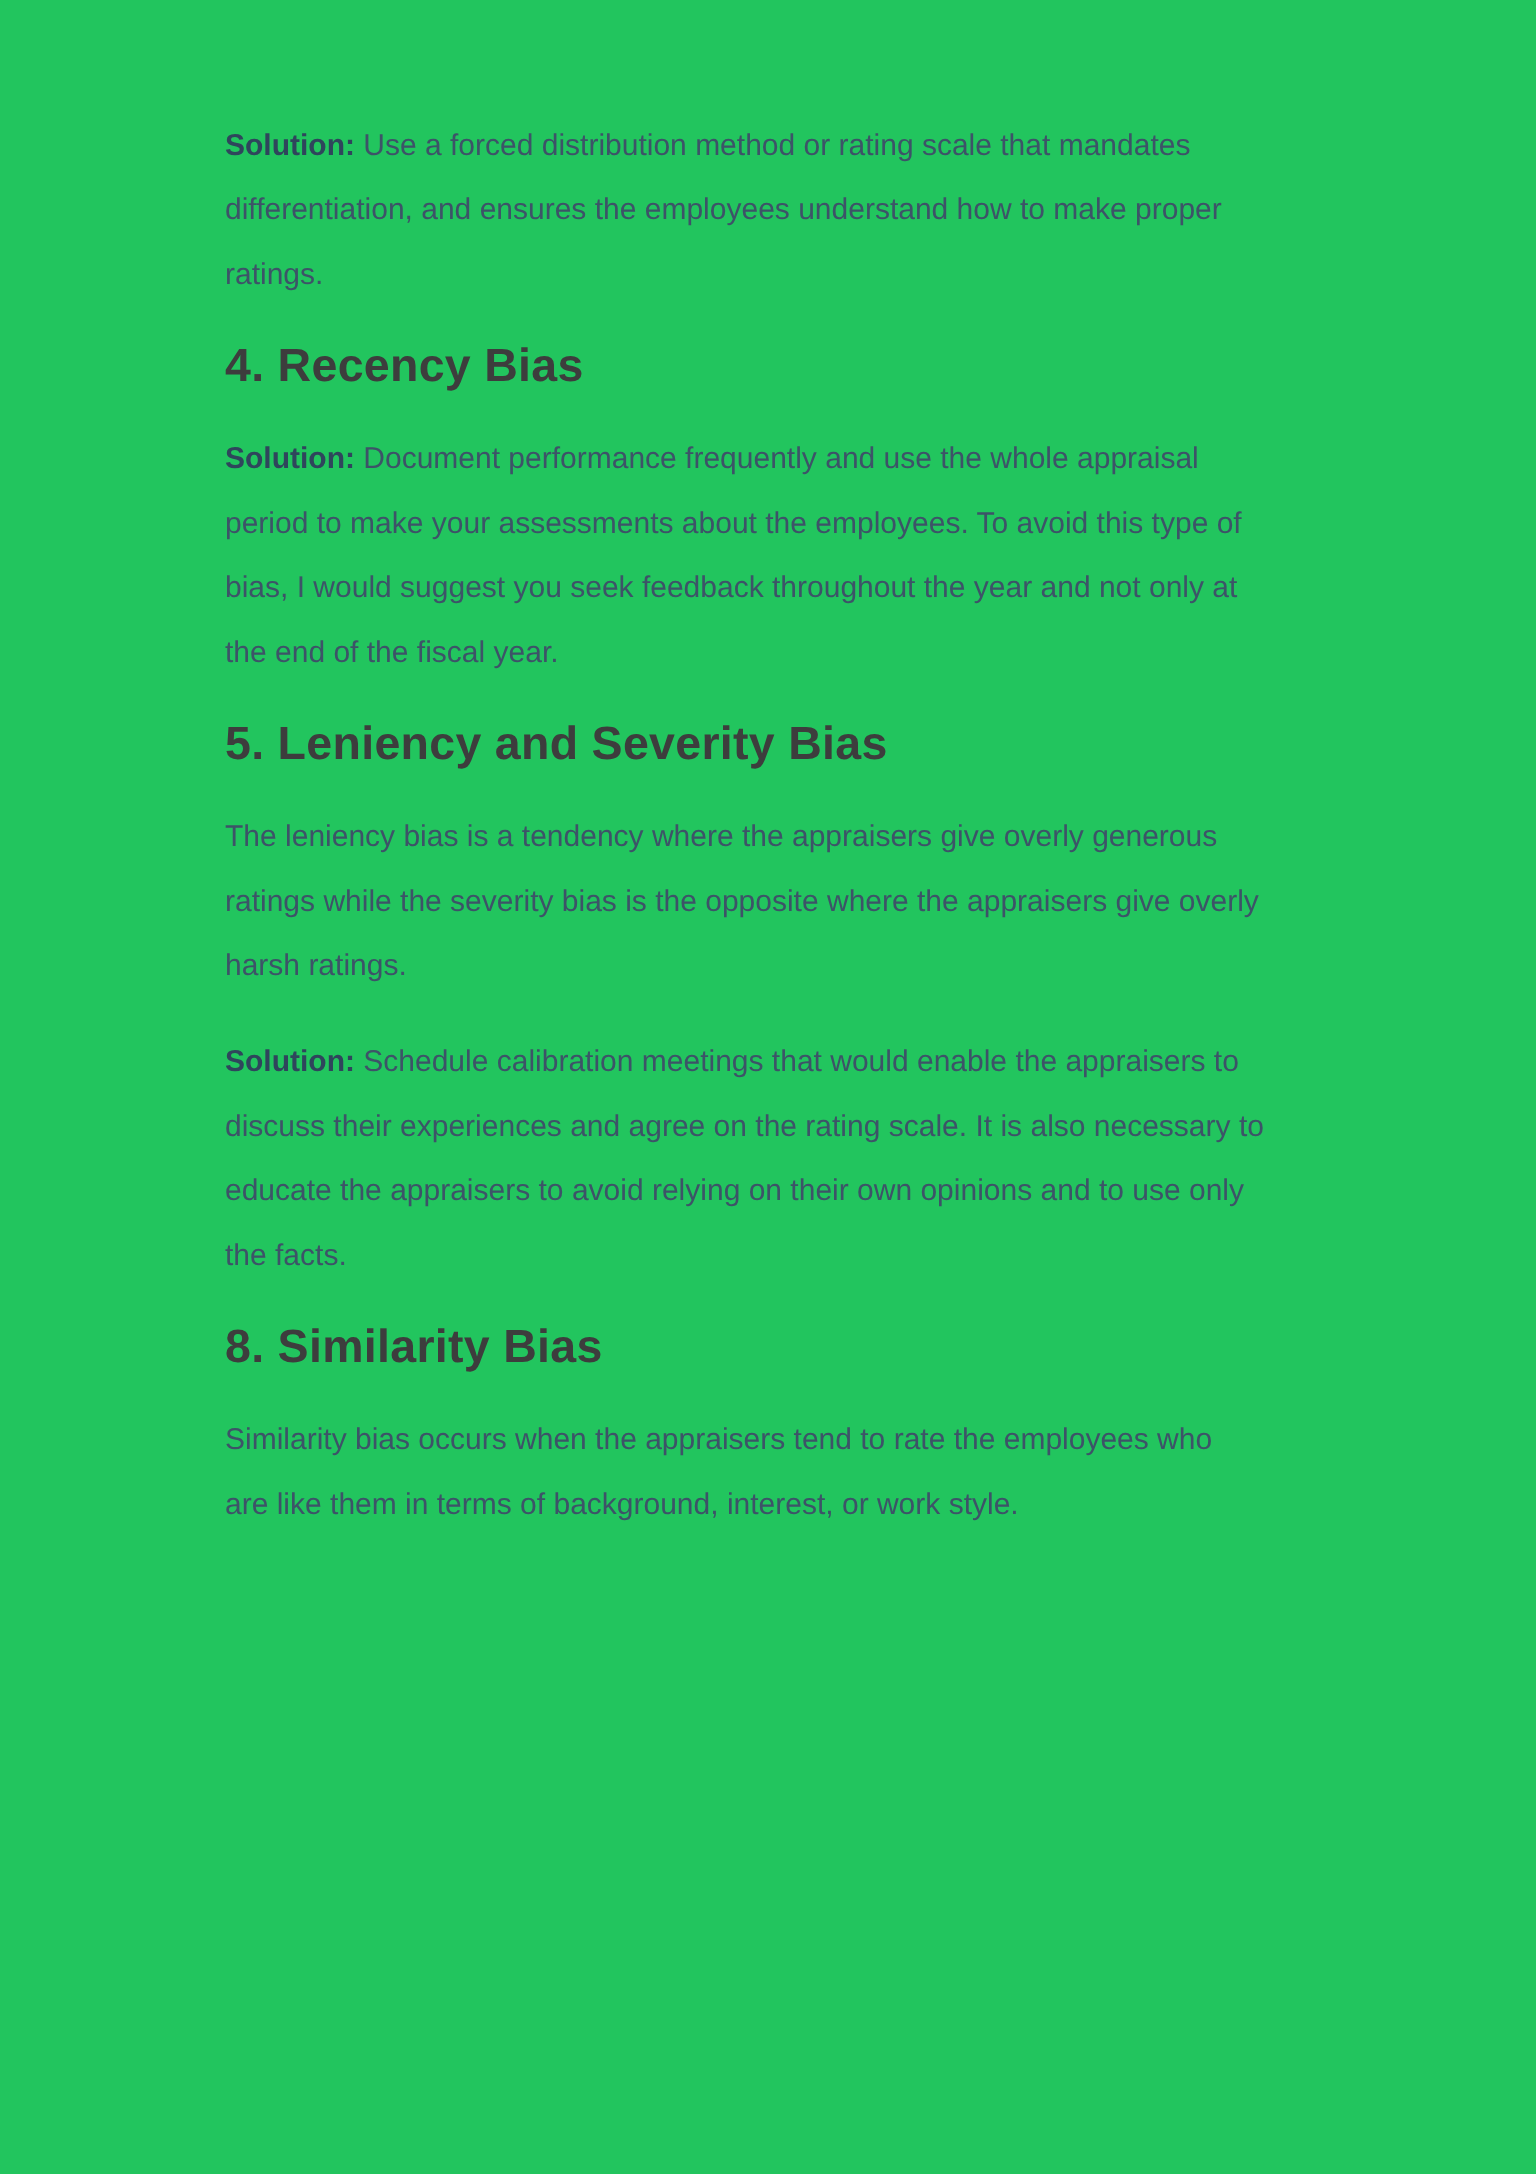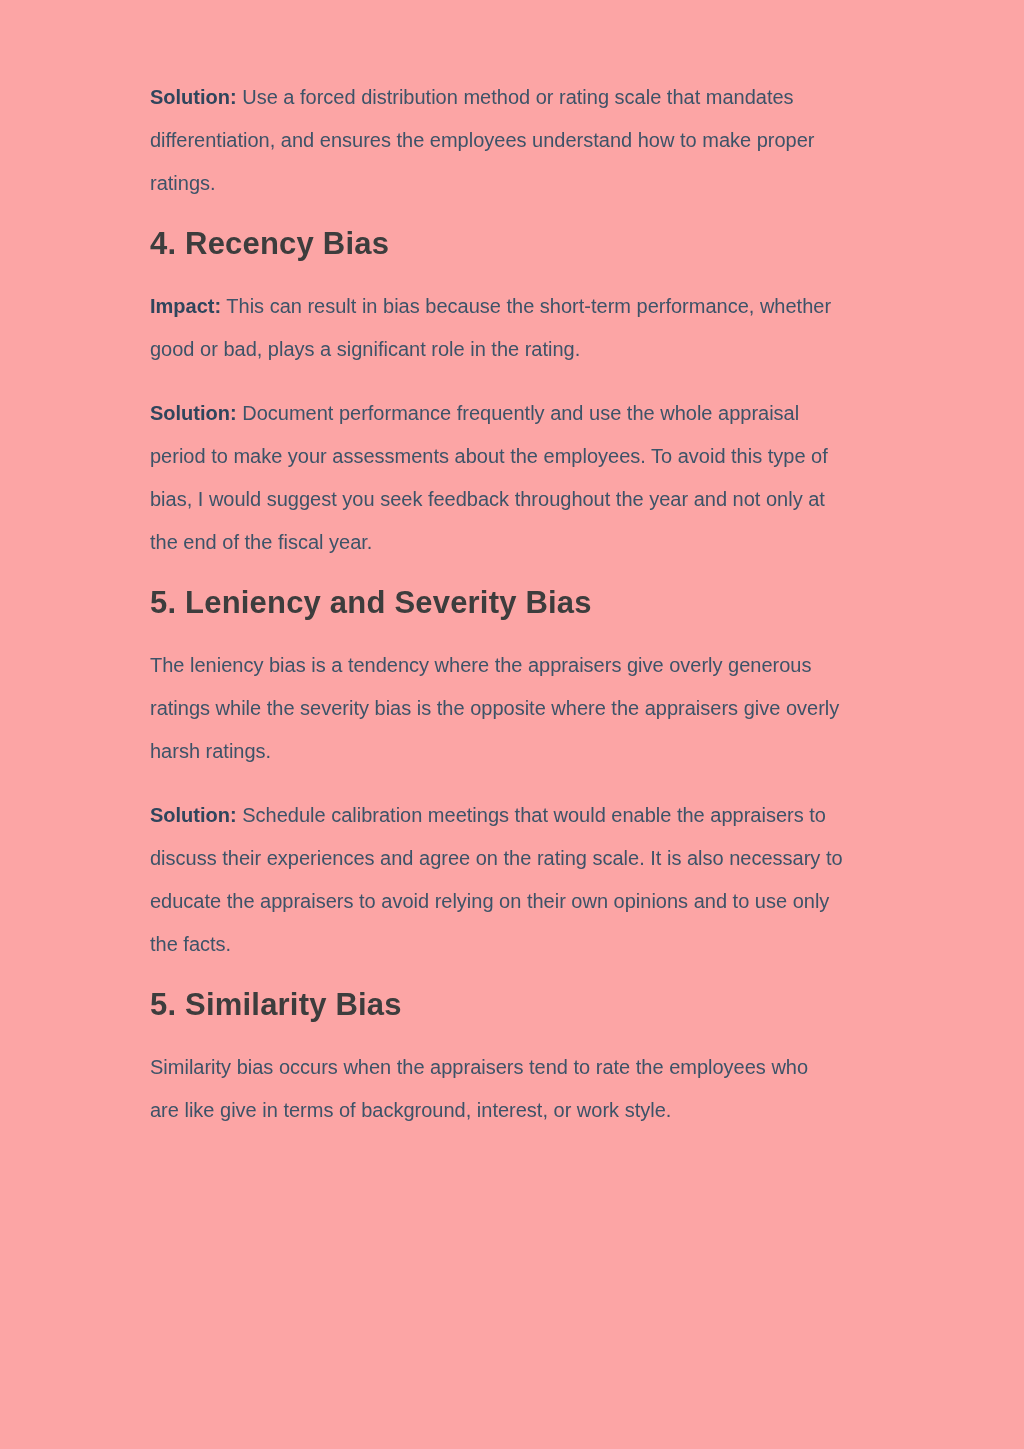--- a/index.html
+++ b/index.html
@@ -4,21 +4,21 @@
 <style>
   html, body {
     margin: 0;
     padding: 0;
     background: #ffffff;
   }
   .page {
     position: relative;
     width: 1024px;
     height: 1449px;
-    background: #fca5a5;
+    background: #22c55e;
     box-sizing: border-box;
     padding: 76px 12px 0 150px;
     overflow: hidden;
     font-family: "Liberation Sans", sans-serif;
   }
   .content {
     width: 812px;
   }
   .content p {
     margin: 0 0 21px 0;
@@ -46,39 +46,37 @@
 <div class="page">
   <article class="content">
 
     <p><strong>Solution:</strong><span> Use a forced distribution method or rating scale that mandates
 differentiation, and ensures the employees understand how to make proper
 ratings.</span></p>
 
     <h2>4. Recency Bias</h2>
 
 
-    <p><strong>Impact:</strong><span> This can result in bias because the short-term performance, whether
-good or bad, plays a significant role in the rating.</span></p>
 
     <p><strong>Solution:</strong><span> Document performance frequently and use the whole appraisal
 period to make your assessments about the employees. To avoid this type of
 bias, I would suggest you seek feedback throughout the year and not only at
 the end of the fiscal year.</span></p>
 
     <h2>5. Leniency and Severity Bias</h2>
 
     <p><span>The leniency bias is a tendency where the appraisers give overly generous
 ratings while the severity bias is the opposite where the appraisers give overly
 harsh ratings.</span></p>
 
 
     <p><strong>Solution:</strong><span> Schedule calibration meetings that would enable the appraisers to
 discuss their experiences and agree on the rating scale. It is also necessary to
 educate the appraisers to avoid relying on their own opinions and to use only
 the facts.</span></p>
 
-    <h2>5. Similarity Bias</h2>
+    <h2>8. Similarity Bias</h2>
 
     <p><span>Similarity bias occurs when the appraisers tend to rate the employees who
-are like give in terms of background, interest, or work style.</span></p>
+are like them in terms of background, interest, or work style.</span></p>
 
   </article>
 </div>
 
 </body></html>

